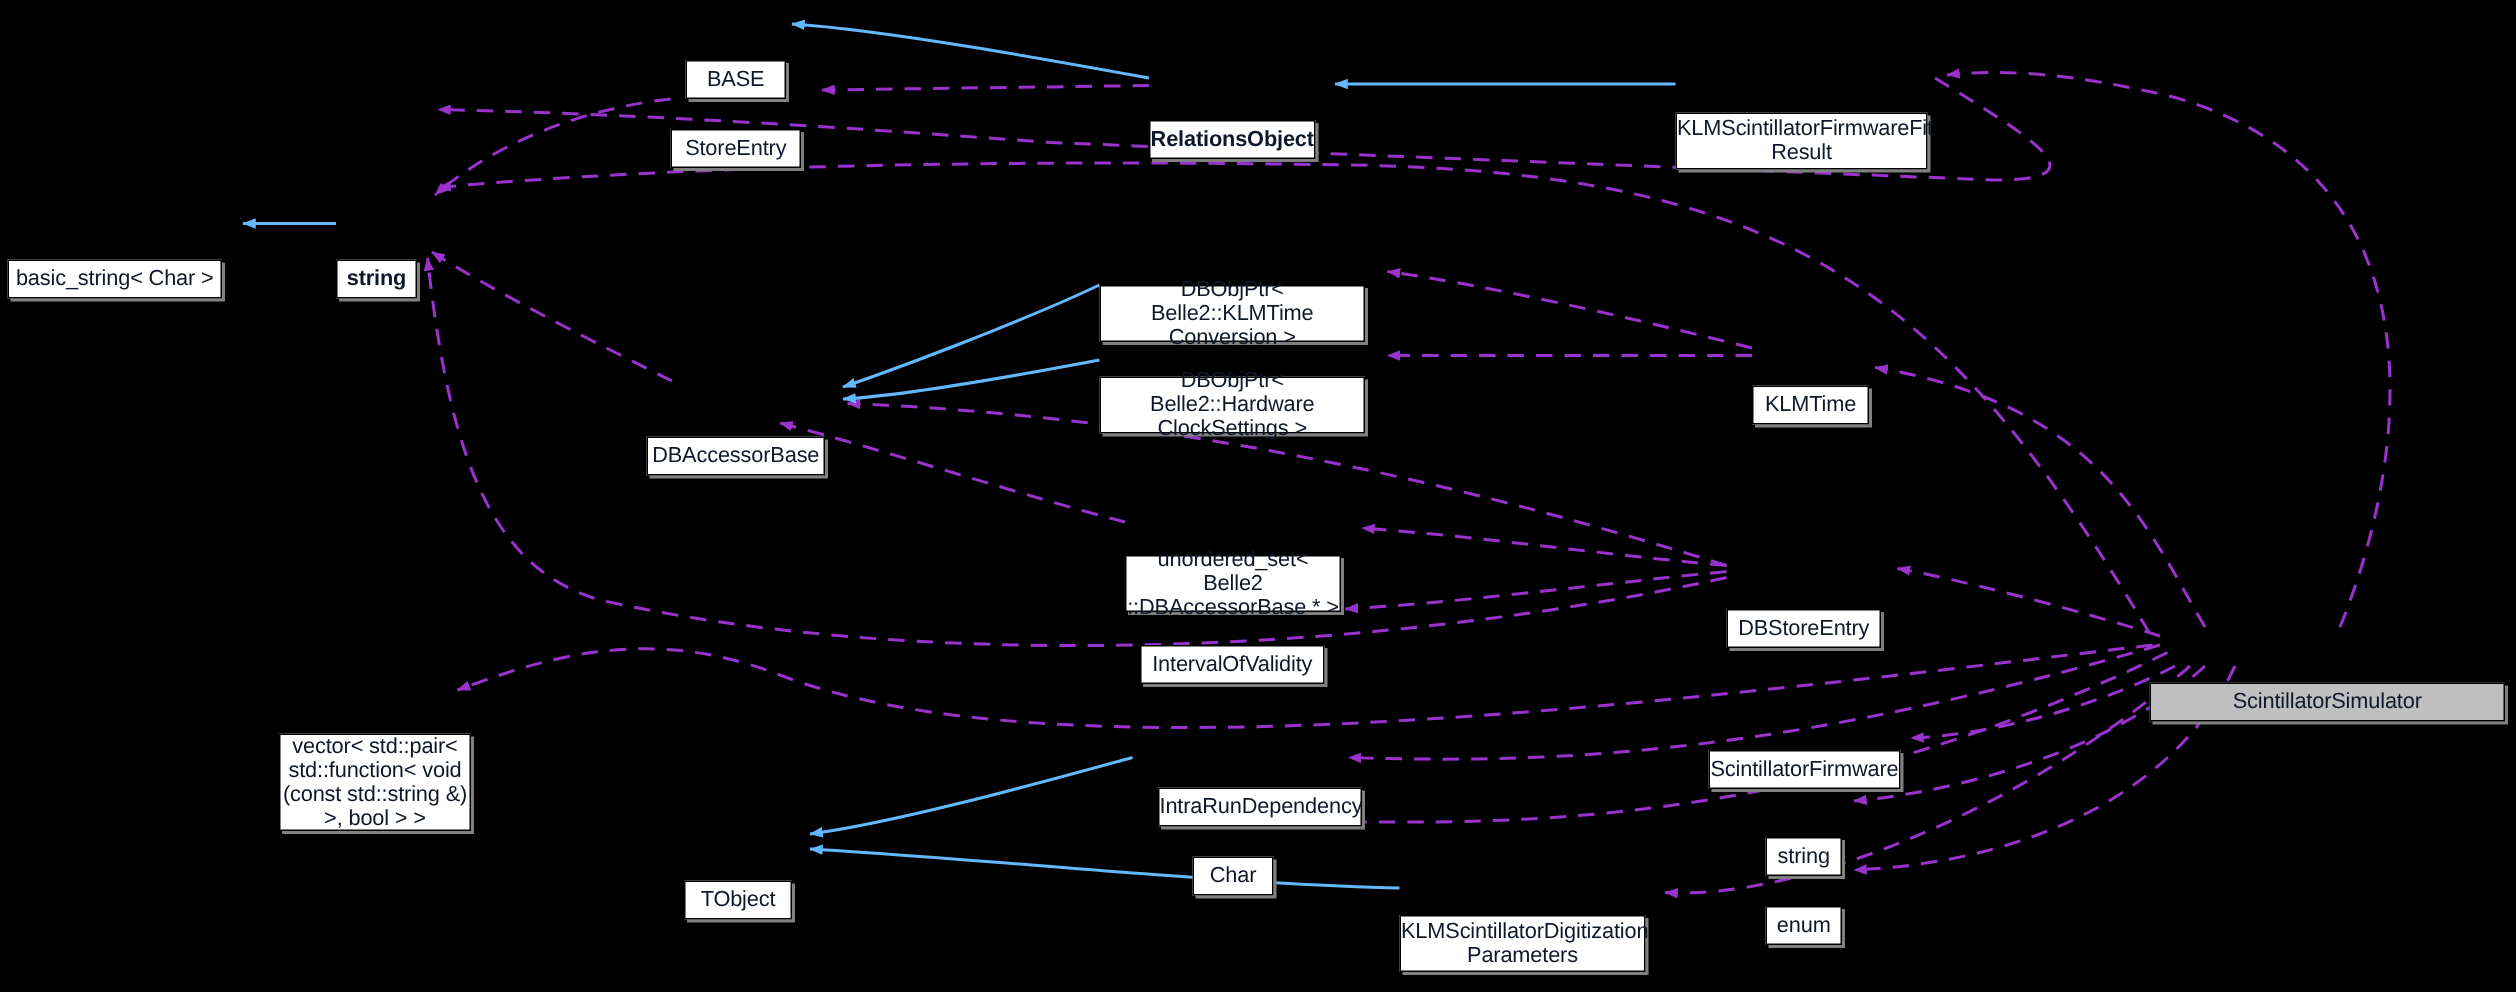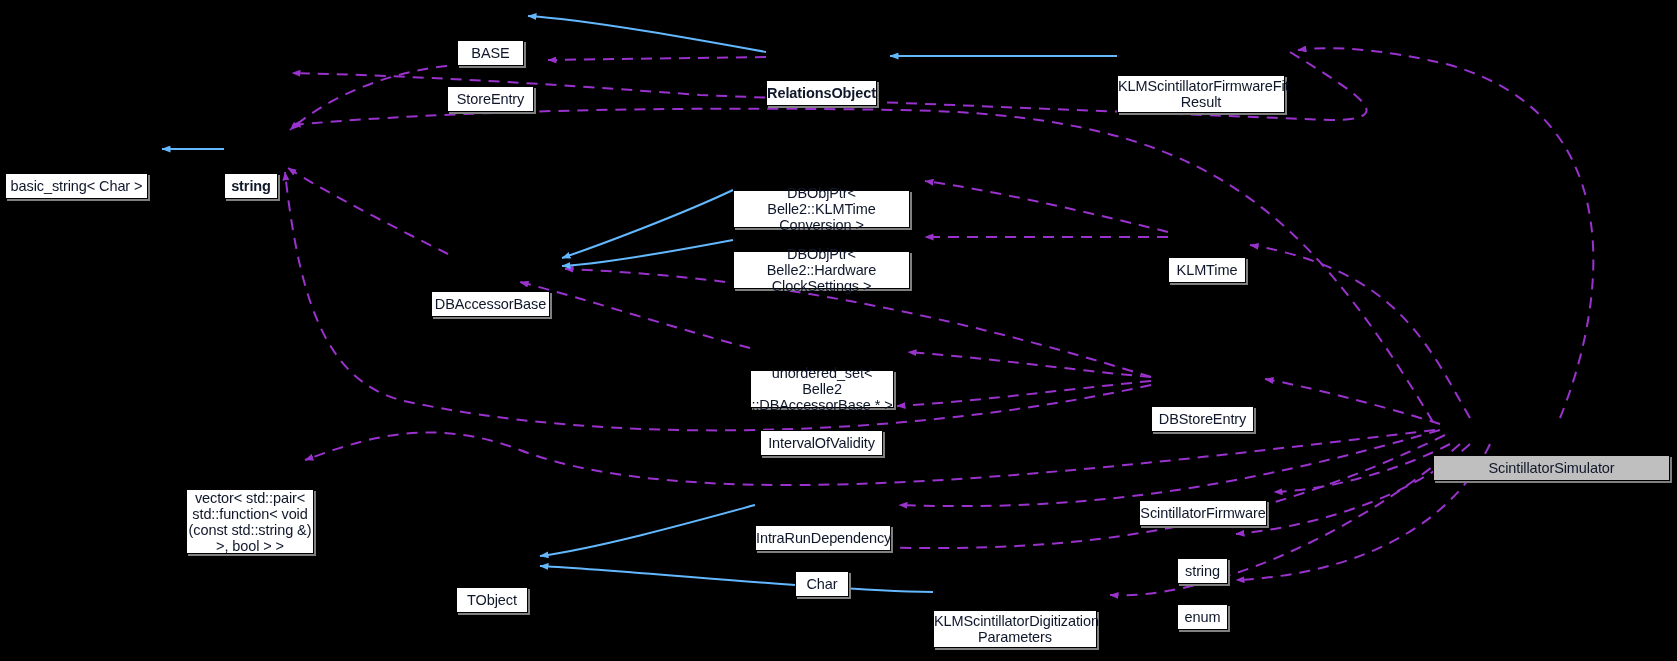--- a/index.html
+++ b/index.html
@@ -114,21 +114,21 @@
       <div class="node" style="left: 750px; top: 333px; width: 144px; height: 38px;"><span>unordered_set&lt; Belle2
 ::DBAccessorBase * &gt;</span></div>
       <div class="node" style="left: 1151px; top: 369px; width: 103px; height: 26px;"><span>DBStoreEntry</span></div>
       <div class="node" style="left: 760px; top: 393px; width: 123px; height: 26px;"><span>IntervalOfValidity</span></div>
       <div class="node highlight" style="left: 1433px; top: 418px; width: 237px; height: 26px;"><span>ScintillatorSimulator</span></div>
       <div class="node" style="left: 186px; top: 452px; width: 128px; height: 65px;"><span>vector&lt; std::pair&lt;
 std::function&lt; void
 (const std::string &amp;)
 &gt;, bool &gt; &gt;</span></div>
       <div class="node" style="left: 1139px; top: 463px; width: 128px; height: 26px; text-align: center;"><span>ScintillatorFirmware</span></div>
-      <div class="node" style="left: 755px; top: 488px; width: 136px; height: 26px;"><span>IntraRunDependency</span></div>
+      <div class="node" style="left: 772px; top: 488px; width: 136px; height: 26px;"><span>IntraRunDependency</span></div>
       <div class="node" style="left: 1177px; top: 521px; width: 51px; height: 26px;"><span>string</span></div>
       <div class="node" style="left: 795px; top: 534px; width: 54px; height: 26px;"><span>Char</span></div>
       <div class="node" style="left: 456px; top: 550px; width: 72px; height: 26px;"><span>TObject</span></div>
       <div class="node" style="left: 1177px; top: 567px; width: 51px; height: 26px;"><span>enum</span></div>
       <div class="node" style="left: 933px; top: 573px; width: 164px; height: 38px;"><span>KLMScintillatorDigitization
 Parameters</span></div>
     </div>
 
 </div>
 

